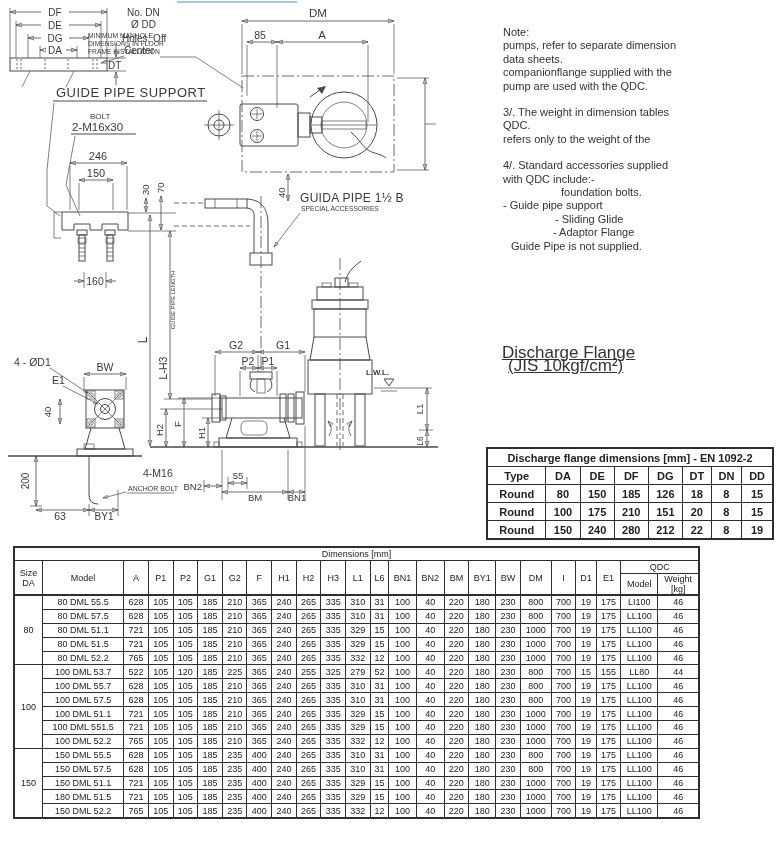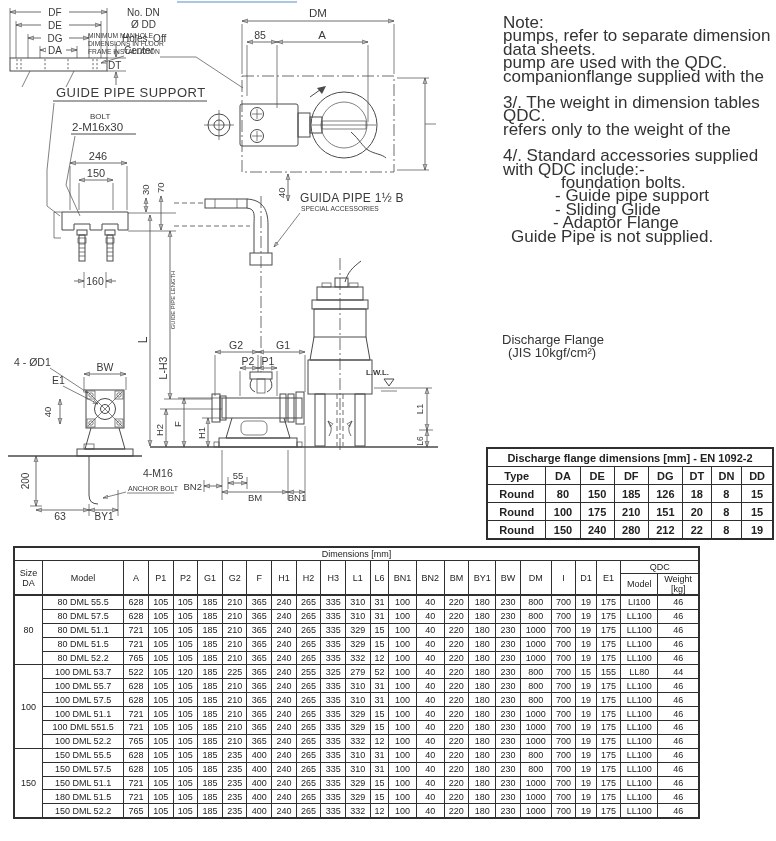--- a/index.html
+++ b/index.html
@@ -15,26 +15,26 @@
   .dwg .thk  { stroke-width:1.5; }
   .dwg .dim  { stroke-width:0.8; }
   .dwg .dash { stroke-dasharray:5 3; stroke-width:0.8; }
   .dwg .cl   { stroke-dasharray:12 3 2 3; stroke-width:0.8; }
   .dwg .hole { stroke-dasharray:2.2 1.8; stroke-width:0.8; }
   .dwg text  { fill:#3a3a3a; stroke:none; font-family:"Liberation Sans", sans-serif; }
   .dwg .fill { fill:#4a4a4a; stroke:none; }
 
   .df-svg { left:530px; top:350px; }
 
-  .notes { position:absolute; left:503px; top:16px; width:265px;
-           font-size:17px; line-height:13.4px; color:#333; }
+  .notes { position:absolute; left:503px; top:26px; width:265px;
+           font-size:11px; line-height:13.4px; color:#333; }
   .note-line { white-space:nowrap; }
   .note-gap { margin-top:13px; }
 
-  .df-title { position:absolute; left:502px; top:333px; font-size:13px; line-height:13px; color:#333; }
+  .df-title { position:absolute; left:502px; top:346px; font-size:17px; line-height:13px; color:#333;text-decoration:underline; }
   .df-sub { margin-left:6px; }
 
   table { border-collapse:collapse; background:#fff; }
   .flange-table { position:absolute; left:486px; top:447px; width:288px;
                   font-size:11px; font-weight:bold; color:#222; text-align:center; }
   .flange-table th, .flange-table td { border:1.6px solid #2e2e2e; padding:0 2px; height:17px; }
   .flange-table { border:2.5px solid #2e2e2e; }
   .flange-table thead tr:first-child th { font-weight:bold;margin-top:43px; }
 
   .main-table { position:absolute; left:13px; top:546px; width:687px;
@@ -309,29 +309,29 @@
       <text x="128" y="491" font-size="7">ANCHOR BOLT</text>
       <line class="thin" x1="127" y1="493" x2="174" y2="493"></line>
       <line class="thin" x1="126" y1="492" x2="103" y2="498" marker-end="url(#mA)"></line>
     </g>
   </svg>
 
   <div class="notes">
       <div class="note-line">Note:</div>
       <div class="note-line">pumps, refer to separate dimension</div>
       <div class="note-line">data sheets.</div>
+      <div class="note-line">companionflange supplied with the</div>
       <div class="note-line">pump are used with the QDC.</div>
-      <div class="note-line">companionflange supplied with the</div>
       <div class="note-line note-gap">3/. The weight in dimension tables</div>
       <div class="note-line">QDC.</div>
       <div class="note-line">refers only to the weight of the</div>
       <div class="note-line note-gap">4/. Standard accessories supplied</div>
       <div class="note-line">with QDC include:-</div>
       <div class="note-line" style="margin-left: 58px;">foundation bolts.</div>
-      <div class="note-line" style="margin-left: 52px;">- Guide pipe support</div>
+      <div class="note-line" style="">- Guide pipe support</div>
       <div class="note-line" style="margin-left: 52px;">- Sliding Glide</div>
       <div class="note-line" style="margin-left: 50px;">- Adaptor Flange</div>
       <div class="note-line" style="margin-left: 8px;">Guide Pipe is not supplied.</div>
     </div>
 
   <div class="df-title">
     <div>Discharge Flange</div>
     <div class="df-sub">(JIS 10kgf/cm²)</div>
   </div>
 

